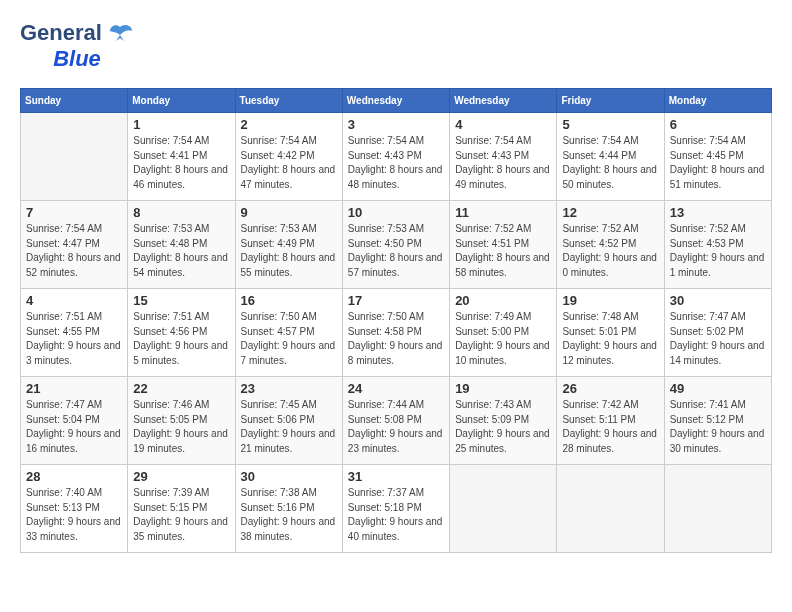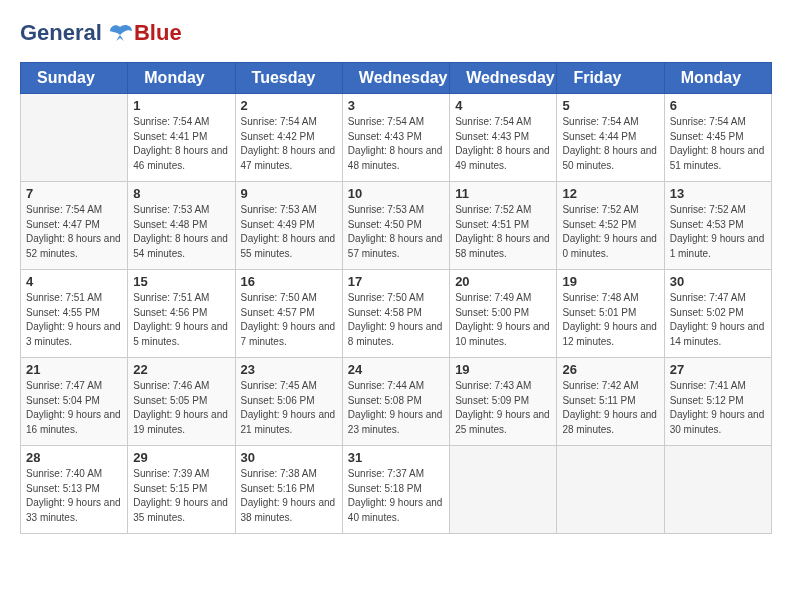--- a/index.html
+++ b/index.html
@@ -11,21 +11,21 @@
       padding: 20px;
     }
     .header {
       display: flex;
       justify-content: space-between;
       align-items: flex-start;
       margin-bottom: 16px;
     }
     .logo {
       display: flex;
-      flex-direction: row;
+      flex-direction: column;
       align-items: center;
     }
     .logo-row {
       display: flex;
       align-items: center;
       gap: 4px;
     }
     .title-block {
       text-align: right;
     }
@@ -40,23 +40,23 @@
       color: #555;
     }
     table {
       width: 100%;
       border-collapse: collapse;
       table-layout: fixed;
     }
     th {
       background-color: #3a6bbf;
       color: #fff;
-      font-size: 16px;
+      font-size: 10px;
       font-weight: bold;
-      padding: 6px 16px;
+      padding: 6px 4px;
       text-align: left;
       border: 1px solid #2d5aaa;
     }
     td {
       border: 1px solid #ccc;
       vertical-align: top;
       padding: 4px 5px;
       font-size: 10.5px;
       color: #333;
       height: 88px;
@@ -90,21 +90,21 @@
 <div class="header">
   <div class="logo">
     <div class="logo-row">
       <span style="font-size:22px;font-weight:bold;color:#2e4a7a;">General</span>
       <svg width="28" height="20" viewBox="0 0 28 20">
         <path d="M14 4 C18 0, 26 2, 26 8 C22 6, 18 8, 14 12 C10 8, 6 10, 4 8 C4 3, 10 0, 14 4Z" fill="#4a90d9"></path>
         <path d="M14 12 L10 18 L14 15 L18 18 Z" fill="#4a90d9"></path>
       </svg>
     </div>
     <div>
-      <span style="font-size:22px;font-weight:bold;color:#b91c1c;">Blue</span>
+      <span style="font-size:22px;font-weight:bold;color:#1d4ed8;font-style:italic;">Blue</span>
     </div>
   </div>
   <div class="title-block">
     <div class="month-title"></div>
     <div class="location"></div>
   </div>
 </div>
 
 <table>
   <thead>
@@ -225,21 +225,21 @@
         </td>
         <td>
           <span class="day-number">19</span>
           <div class="day-info">Sunrise: 7:43 AM<br>Sunset: 5:09 PM<br>Daylight: 9 hours and 25 minutes.</div>
         </td>
         <td>
           <span class="day-number">26</span>
           <div class="day-info">Sunrise: 7:42 AM<br>Sunset: 5:11 PM<br>Daylight: 9 hours and 28 minutes.</div>
         </td>
         <td>
-          <span class="day-number">27</span>
+          <span class="day-number">49</span>
           <div class="day-info">Sunrise: 7:41 AM<br>Sunset: 5:12 PM<br>Daylight: 9 hours and 30 minutes.</div>
         </td>
       </tr>
       <tr>
         <td>
           <span class="day-number">28</span>
           <div class="day-info">Sunrise: 7:40 AM<br>Sunset: 5:13 PM<br>Daylight: 9 hours and 33 minutes.</div>
         </td>
         <td>
           <span class="day-number">29</span>

